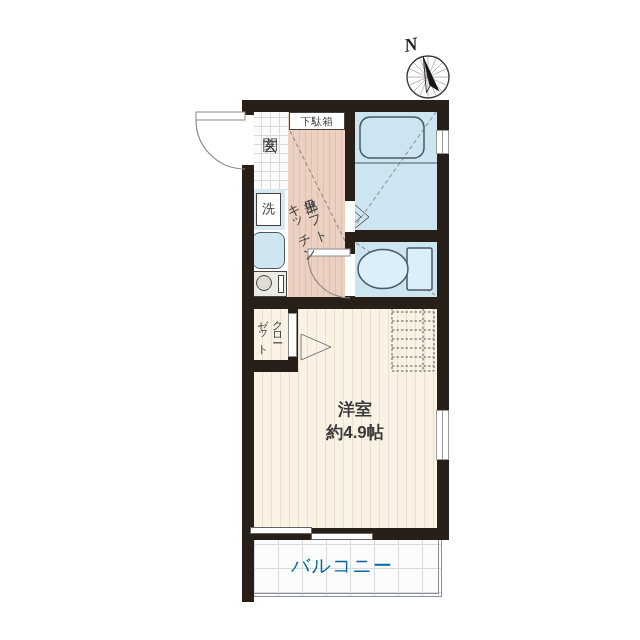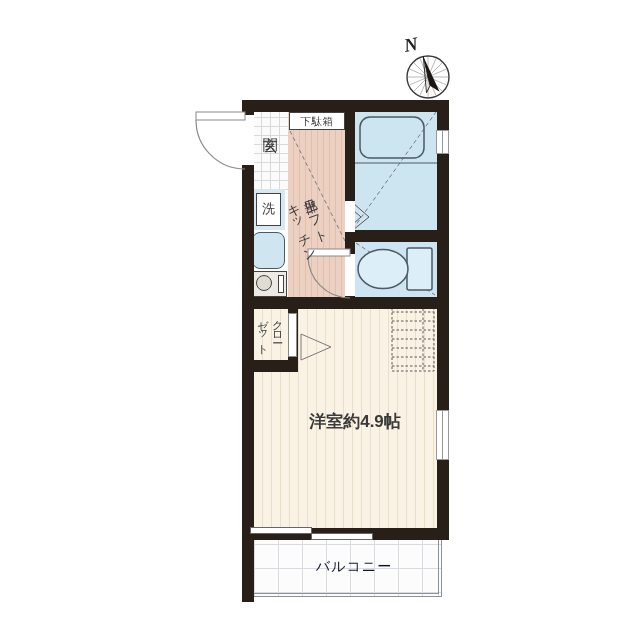--- a/index.html
+++ b/index.html
@@ -168,18 +168,18 @@
 <div class="label cols" style="left:288px;top:190px;width:54px;height:112px;transform:rotate(-20deg);font-size:13px;">
   <span class="vtext">上部ロフト</span>
   <span class="vtext">キッチン</span>
 </div>
 
 <div class="label cols" style="left:252px;top:312px;width:36px;height:46px;font-size:11px;">
   <span class="vtext" style="letter-spacing:0;">クロー</span>
   <span class="vtext" style="letter-spacing:0;">ゼット</span>
 </div>
 
-<div class="label center" style="left:295px;top:396px;width:120px;height:52px;font-size:17px;font-weight:600;flex-direction:row;line-height:1.35;">
+<div class="label center" style="left:295px;top:396px;width:120px;height:52px;font-size:17px;font-weight:600;flex-direction:column;line-height:1.35;">
   <span>洋室</span>
   <span>約4.9帖</span>
 </div>
 
-<div class="label center" style="left:284px;top:556px;width:140px;height:20px;font-size:14px;letter-spacing:1px;color:#0f172a;">バルコニー</div>
+<div class="label center" style="left:272px;top:556px;width:140px;height:20px;font-size:19px;letter-spacing:1px;color:#0369a1;">バルコニー</div>
 
 </body></html>

